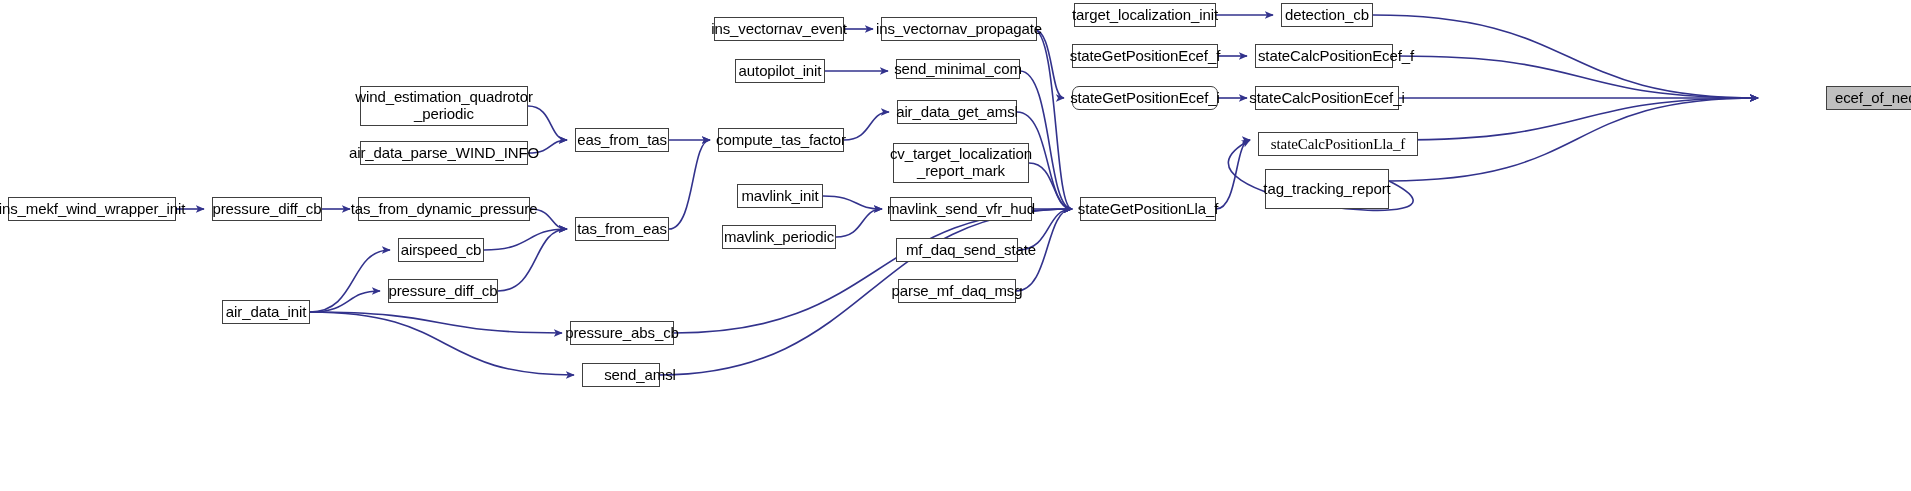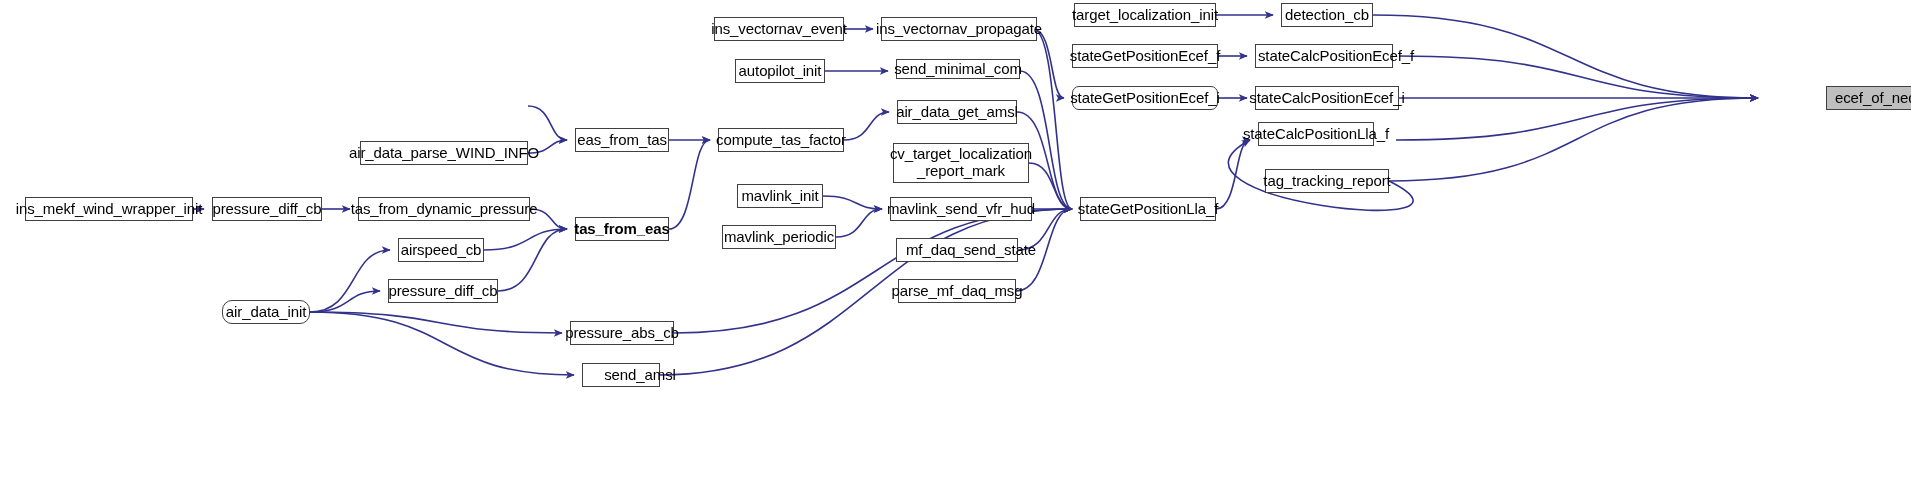--- a/index.html
+++ b/index.html
@@ -72,29 +72,31 @@
       <path d="M1218,56 L1247,56" fill="none" stroke="#32328c" stroke-width="1.6" marker-end="url(#ah)"></path>
       <path d="M1218,98 L1247,98" fill="none" stroke="#32328c" stroke-width="1.6" marker-end="url(#ah)"></path>
       <path d="M1216,209 C1238.55,209 1234.45,140 1250,140" fill="none" stroke="#32328c" stroke-width="1.6" marker-end="url(#ah)"></path>
       <path d="M1389,181 C1509,241 1137,200 1250,140" fill="none" stroke="#32328c" stroke-width="1.6" marker-end="url(#ah)"></path>
       <path d="M1373,15 C1583,15 1555,98 1758,98" fill="none" stroke="#32328c" stroke-width="1.6" marker-end="url(#ah)"></path>
       <path d="M1399,56 C1600.3,56 1563.7,98 1758,98" fill="none" stroke="#32328c" stroke-width="1.6" marker-end="url(#ah)"></path>
       <path d="M1399,98 L1758,98" fill="none" stroke="#32328c" stroke-width="1.6" marker-end="url(#ah)"></path>
       <path d="M1396,140 C1598.95,140 1562.05,98 1758,98" fill="none" stroke="#32328c" stroke-width="1.6" marker-end="url(#ah)"></path>
       <path d="M1389,181 C1595.8,181 1558.2,98 1758,98" fill="none" stroke="#32328c" stroke-width="1.6" marker-end="url(#ah)"></path>
     </svg>
-<div class="node" style="left: 8px; top: 197px; width: 168px; height: 24px; margin-left: 17px;">ins_mekf_wind_wrapper_init</div>
+<div class="node" style="left: 8px; top: 197px; width: 168px; height: 24px;">ins_mekf_wind_wrapper_init</div>
     <div class="node" style="left: 212px; top: 197px; width: 110px; height: 24px;">pressure_diff_cb</div>
     <div class="node" style="left: 358px; top: 197px; width: 172px; height: 24px;">tas_from_dynamic_pressure</div>
+    <div class="node" style="left: 360px; top: 86px; width: 168px; height: 40px;">wind_estimation_quadrotor
+_periodic</div>
     <div class="node" style="left: 360px; top: 141px; width: 168px; height: 24px;">air_data_parse_WIND_INFO</div>
     <div class="node" style="left: 575px; top: 128px; width: 94px; height: 24px;">eas_from_tas</div>
     <div class="node" style="left: 398px; top: 238px; width: 86px; height: 24px;">airspeed_cb</div>
     <div class="node" style="left: 388px; top: 279px; width: 110px; height: 24px;">pressure_diff_cb</div>
-    <div class="node" style="left: 222px; top: 300px; width: 88px; height: 24px; border-radius: 10px;">air_data_init</div>
-    <div class="node" style="left: 575px; top: 217px; width: 94px; height: 24px; font-weight: bold;">tas_from_eas</div>
+    <div class="node" style="left: 222px; top: 300px; width: 88px; height: 24px;">air_data_init</div>
+    <div class="node" style="left: 575px; top: 217px; width: 94px; height: 24px;">tas_from_eas</div>
     <div class="node" style="left: 570px; top: 321px; width: 104px; height: 24px;">pressure_abs_cb</div>
     <div class="node" style="left: 582px; top: 363px; width: 78px; height: 24px; padding-left: 38px;">send_amsl</div>
     <div class="node" style="left: 718px; top: 128px; width: 126px; height: 24px;">compute_tas_factor</div>
     <div class="node" style="left: 714px; top: 17px; width: 130px; height: 24px;">ins_vectornav_event</div>
     <div class="node" style="left: 735px; top: 59px; width: 90px; height: 24px;">autopilot_init</div>
     <div class="node" style="left: 737px; top: 184px; width: 86px; height: 24px;">mavlink_init</div>
     <div class="node" style="left: 722px; top: 225px; width: 114px; height: 24px;">mavlink_periodic</div>
     <div class="node" style="left: 881px; top: 17px; width: 156px; height: 24px;">ins_vectornav_propagate</div>
     <div class="node" style="left: 896px; top: 59px; width: 124px; height: 20px;">send_minimal_com</div>
     <div class="node" style="left: 897px; top: 100px; width: 120px; height: 24px;">air_data_get_amsl</div>
@@ -103,16 +105,16 @@
     <div class="node" style="left: 890px; top: 197px; width: 142px; height: 24px;">mavlink_send_vfr_hud</div>
     <div class="node" style="left: 896px; top: 238px; width: 122px; height: 24px; padding-left: 28px;">mf_daq_send_state</div>
     <div class="node" style="left: 898px; top: 279px; width: 118px; height: 24px;">parse_mf_daq_msg</div>
     <div class="node" style="left: 1080px; top: 197px; width: 136px; height: 24px;">stateGetPositionLla_f</div>
     <div class="node" style="left: 1074px; top: 3px; width: 142px; height: 24px;">target_localization_init</div>
     <div class="node" style="left: 1072px; top: 44px; width: 146px; height: 24px;">stateGetPositionEcef_f</div>
     <div class="node" style="left: 1072px; top: 86px; width: 146px; height: 24px; border-radius: 7px;">stateGetPositionEcef_i</div>
     <div class="node" style="left: 1281px; top: 3px; width: 92px; height: 24px;">detection_cb</div>
     <div class="node" style="left: 1255px; top: 44px; width: 138px; height: 24px; padding-left: 24px;">stateCalcPositionEcef_f</div>
     <div class="node" style="left: 1255px; top: 86px; width: 144px; height: 24px;">stateCalcPositionEcef_i</div>
-    <div class="node" style="left: 1258px; top: 122px; width: 116px; height: 24px;">stateCalcPositionLla_f</div>
-    <div class="node" style="left: 1265px; top: 169px; width: 124px; height: 24px;">tag_tracking_report</div>
+    <div class="node" style="left: 1258px; top: 132px; width: 160px; height: 24px; font-family: Liberation Serif, serif;">stateCalcPositionLla_f</div>
+    <div class="node" style="left: 1265px; top: 169px; width: 124px; height: 40px;">tag_tracking_report</div>
     <div class="node highlight" style="left: 1826px; top: 86px; width: 136px; height: 24px; padding-left: 16px;">ecef_of_ned_point_f</div>
   </div>
 
 </body></html>

